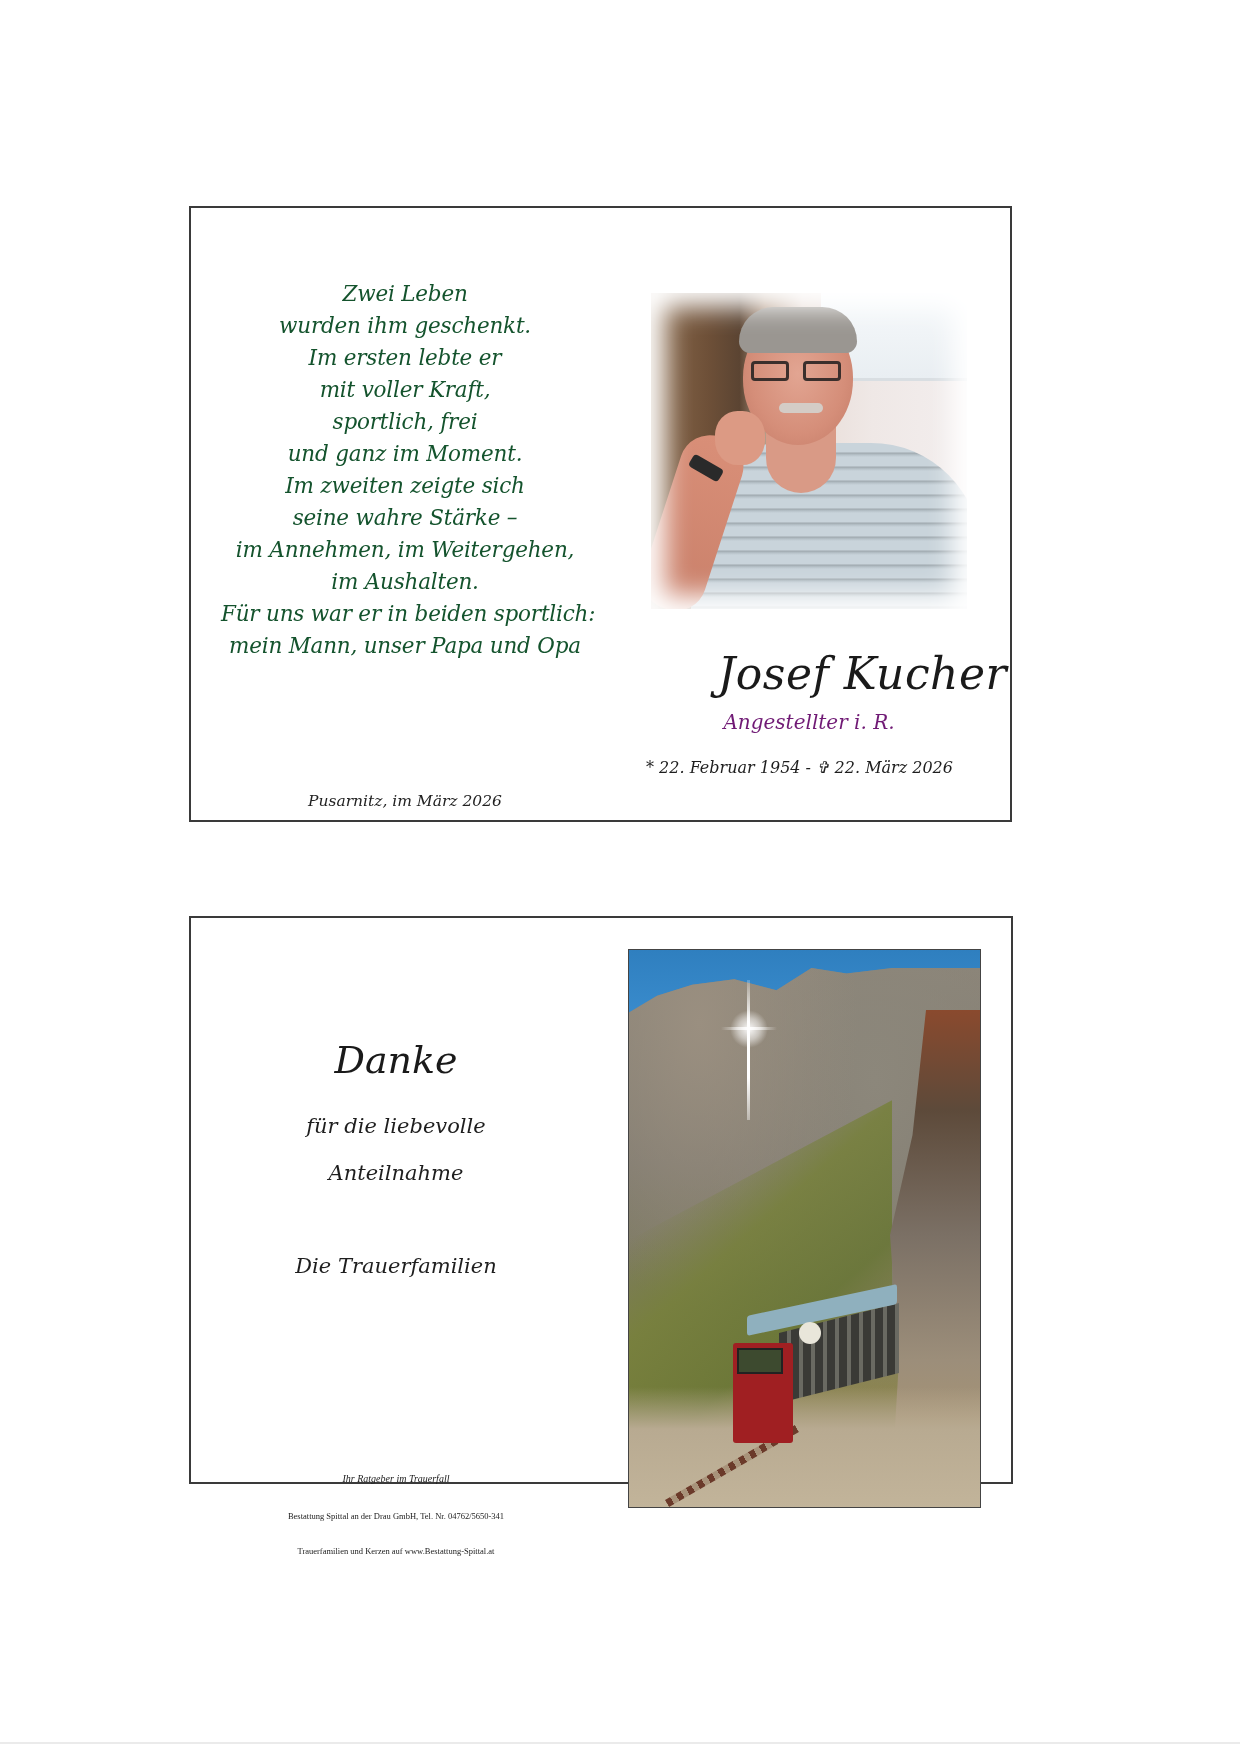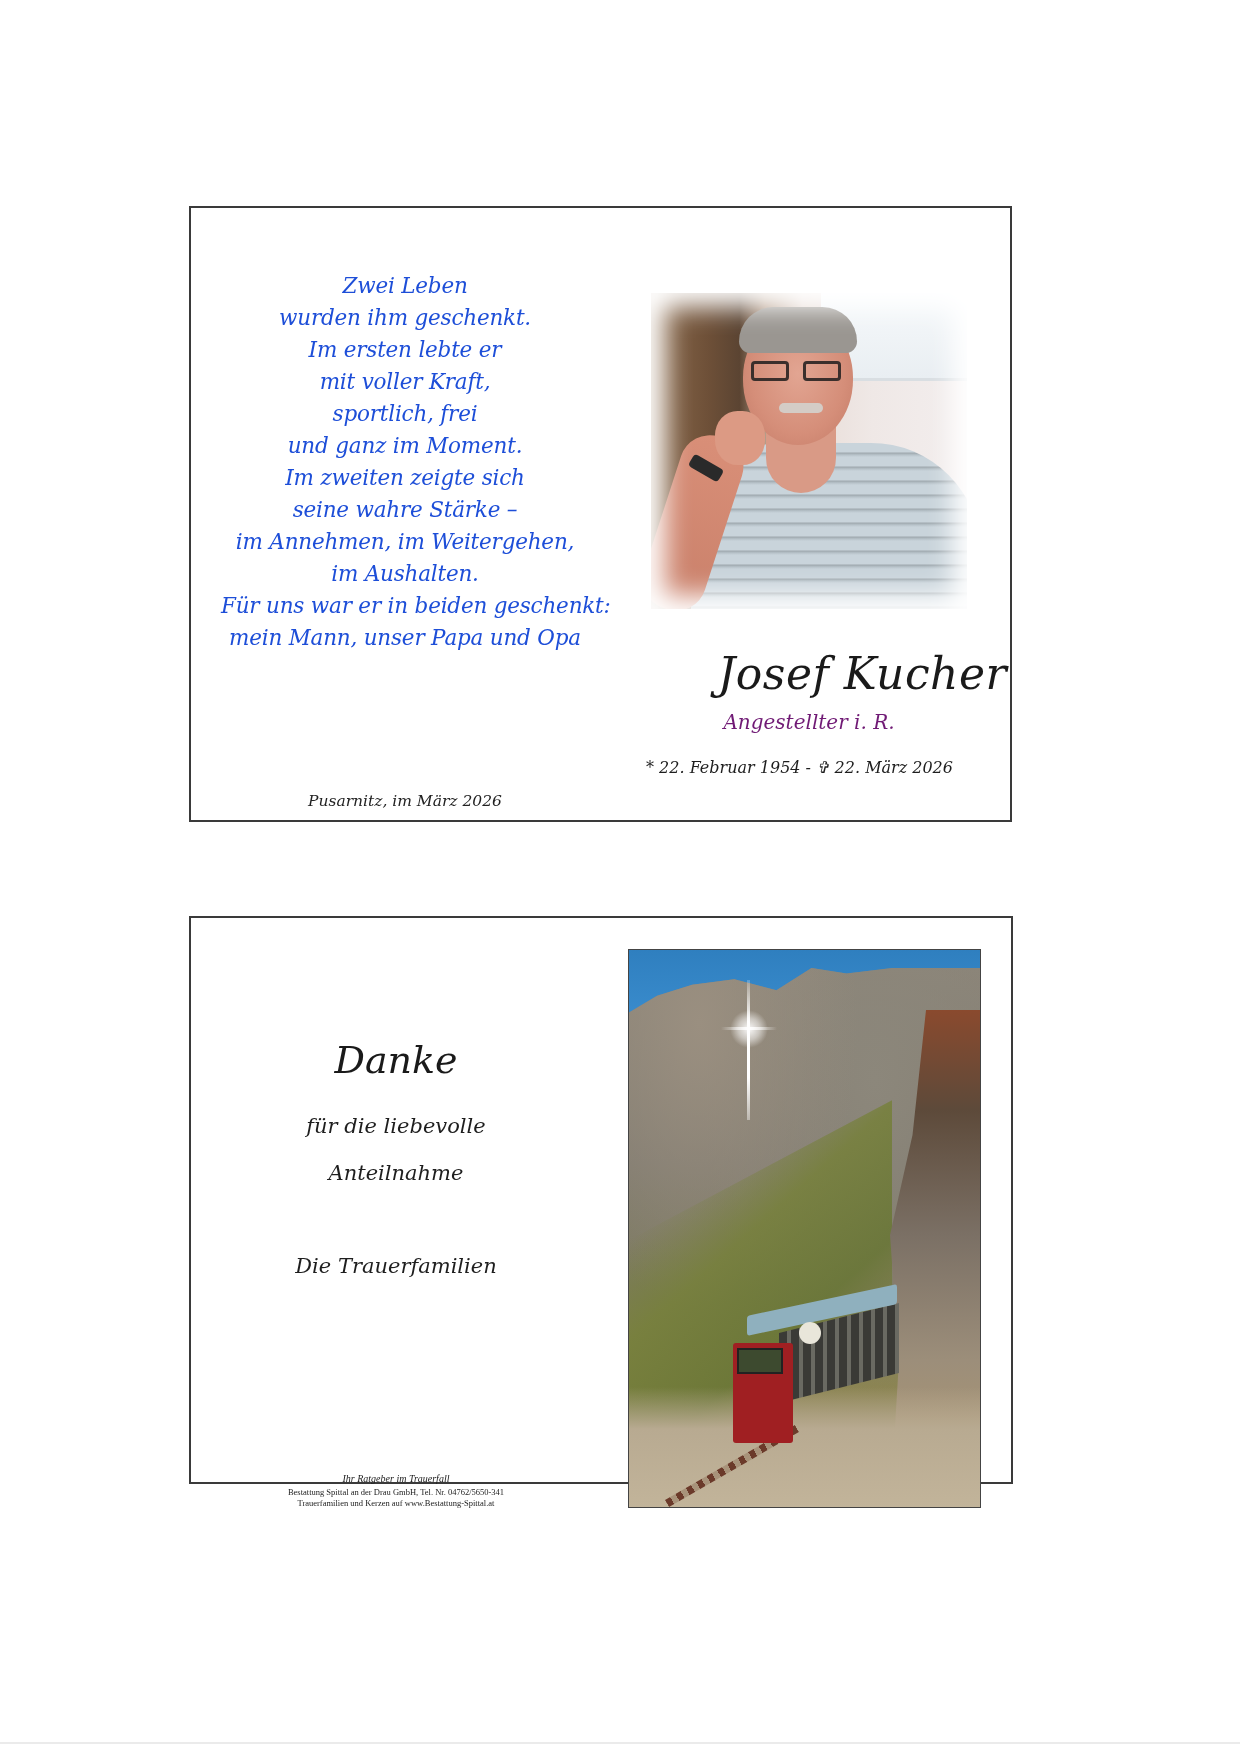--- a/index.html
+++ b/index.html
@@ -13,22 +13,22 @@
       position:absolute; box-sizing:border-box;
       border:2px solid #3a3a3a; background:#fff;
     }
     #card1 { left:189px; top:206px; width:823px; height:616px; }
     #card2 { left:189px; top:916px; width:824px; height:568px; }
 
     .script { font-family: "DejaVu Serif", "Liberation Serif", serif; font-style:italic; }
 
     
     .poem {
-      position:absolute; left:30px; top:62px; width:368px;
-      text-align:center; font-size:21.5px; line-height:32px; color:#1d4ed8;
+      position:absolute; left:30px; top:70px; width:368px;
+      text-align:center; font-size:21.5px; line-height:32px; color:#14532d;
       letter-spacing:-0.2px;
     }
     .poem div { white-space:nowrap; }
     .place-date {
       position:absolute; left:30px; top:548px; width:368px; text-align:center;
       font-size:15.5px; color:#222;margin-top:36px;
     }
 
     
     .portrait {
@@ -93,21 +93,21 @@
     #thanks2 { top:243px; }
     .families {
       position:absolute; left:40px; top:336px; width:330px; text-align:center;
       font-size:21px; color:#1e1e1e;
     }
     .footer {
       position:absolute; left:40px; top:525px; width:330px; text-align:center; color:#222;
       font-family:"Liberation Serif", serif;
     }
     .footer .f1 { font-size:10px; font-style:italic; line-height:16px;margin-top:28px; }
-    .footer .f2, .footer .f3 { font-size:8.5px; line-height:11px; }
+    .footer .f2, .footer .f3 { font-size:8.5px; line-height:11px;margin-top:24px; }
 
     .mountain {
       position:absolute; left:437px; top:31px; width:353px; height:559px; overflow:hidden;
       border:1px solid #444; box-sizing:border-box;
       background:#7d7a72;
     }
     .mountain .sky { position:absolute; left:0; top:0; width:100%; height:70px;
       background:linear-gradient(180deg,#2f7fbf,#3a8ccd); }
     .mountain .rock { position:absolute; left:0; top:18px; width:100%; height:100%;
       background:
@@ -154,21 +154,21 @@
     <div>Zwei Leben</div>
     <div>wurden ihm geschenkt.</div>
     <div>Im ersten lebte er</div>
     <div>mit voller Kraft,</div>
     <div>sportlich, frei</div>
     <div>und ganz im Moment.</div>
     <div>Im zweiten zeigte sich</div>
     <div>seine wahre Stärke –</div>
     <div>im Annehmen, im Weitergehen,</div>
     <div>im Aushalten.</div>
-    <div>Für uns war er in beiden geschenkt:</div>
+    <div>Für uns war er in beiden sportlich:</div>
     <div>mein Mann, unser Papa und Opa</div>
   </div>
 
   <div class="place-date script">Pusarnitz, im März 2026</div>
 
   <div class="portrait" role="img" aria-label="Portrait of Josef Kucher">
     <div class="bg"></div>
     <div class="window"></div>
     <div class="shirt"></div>
     <div class="neck"></div>

